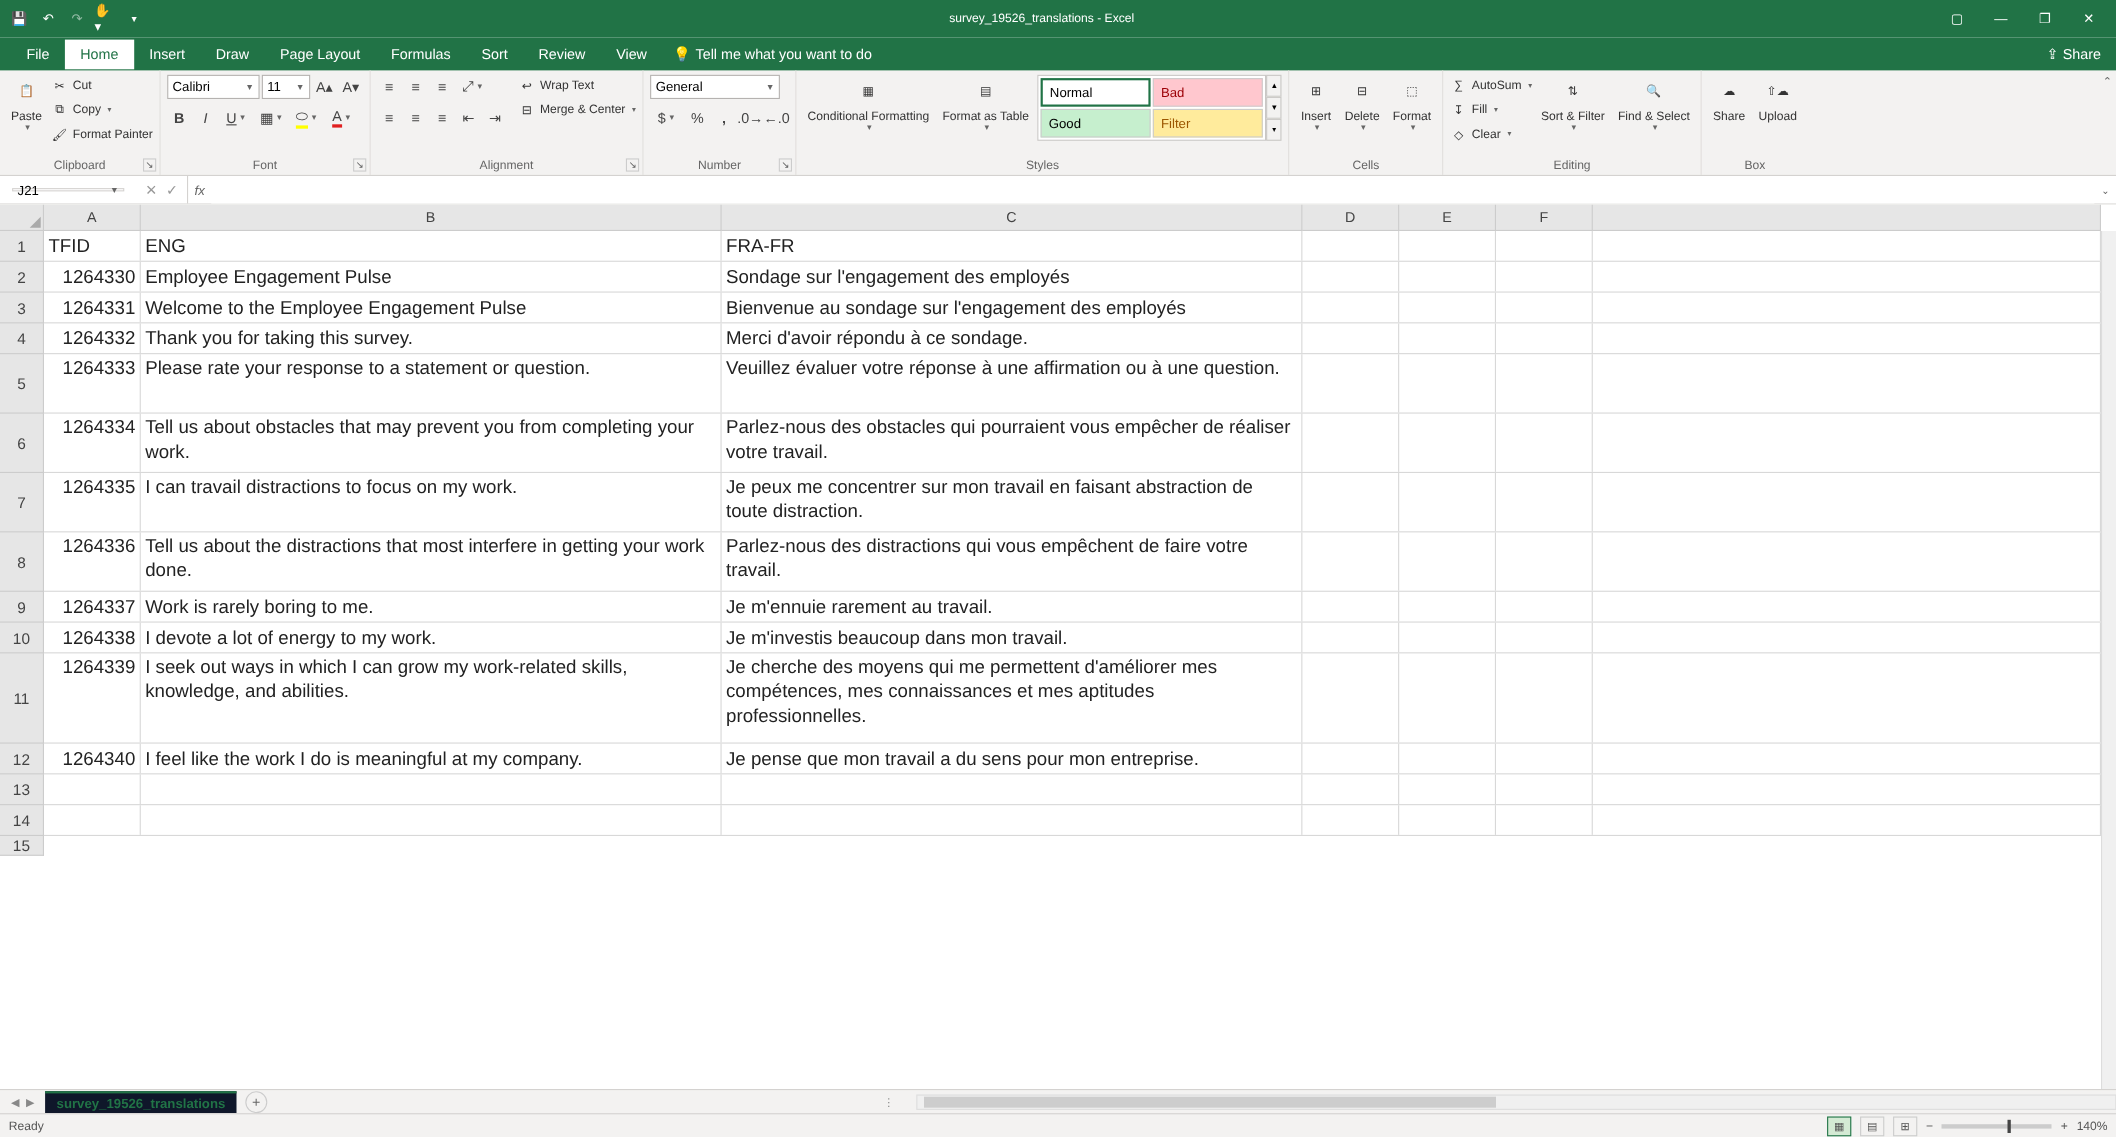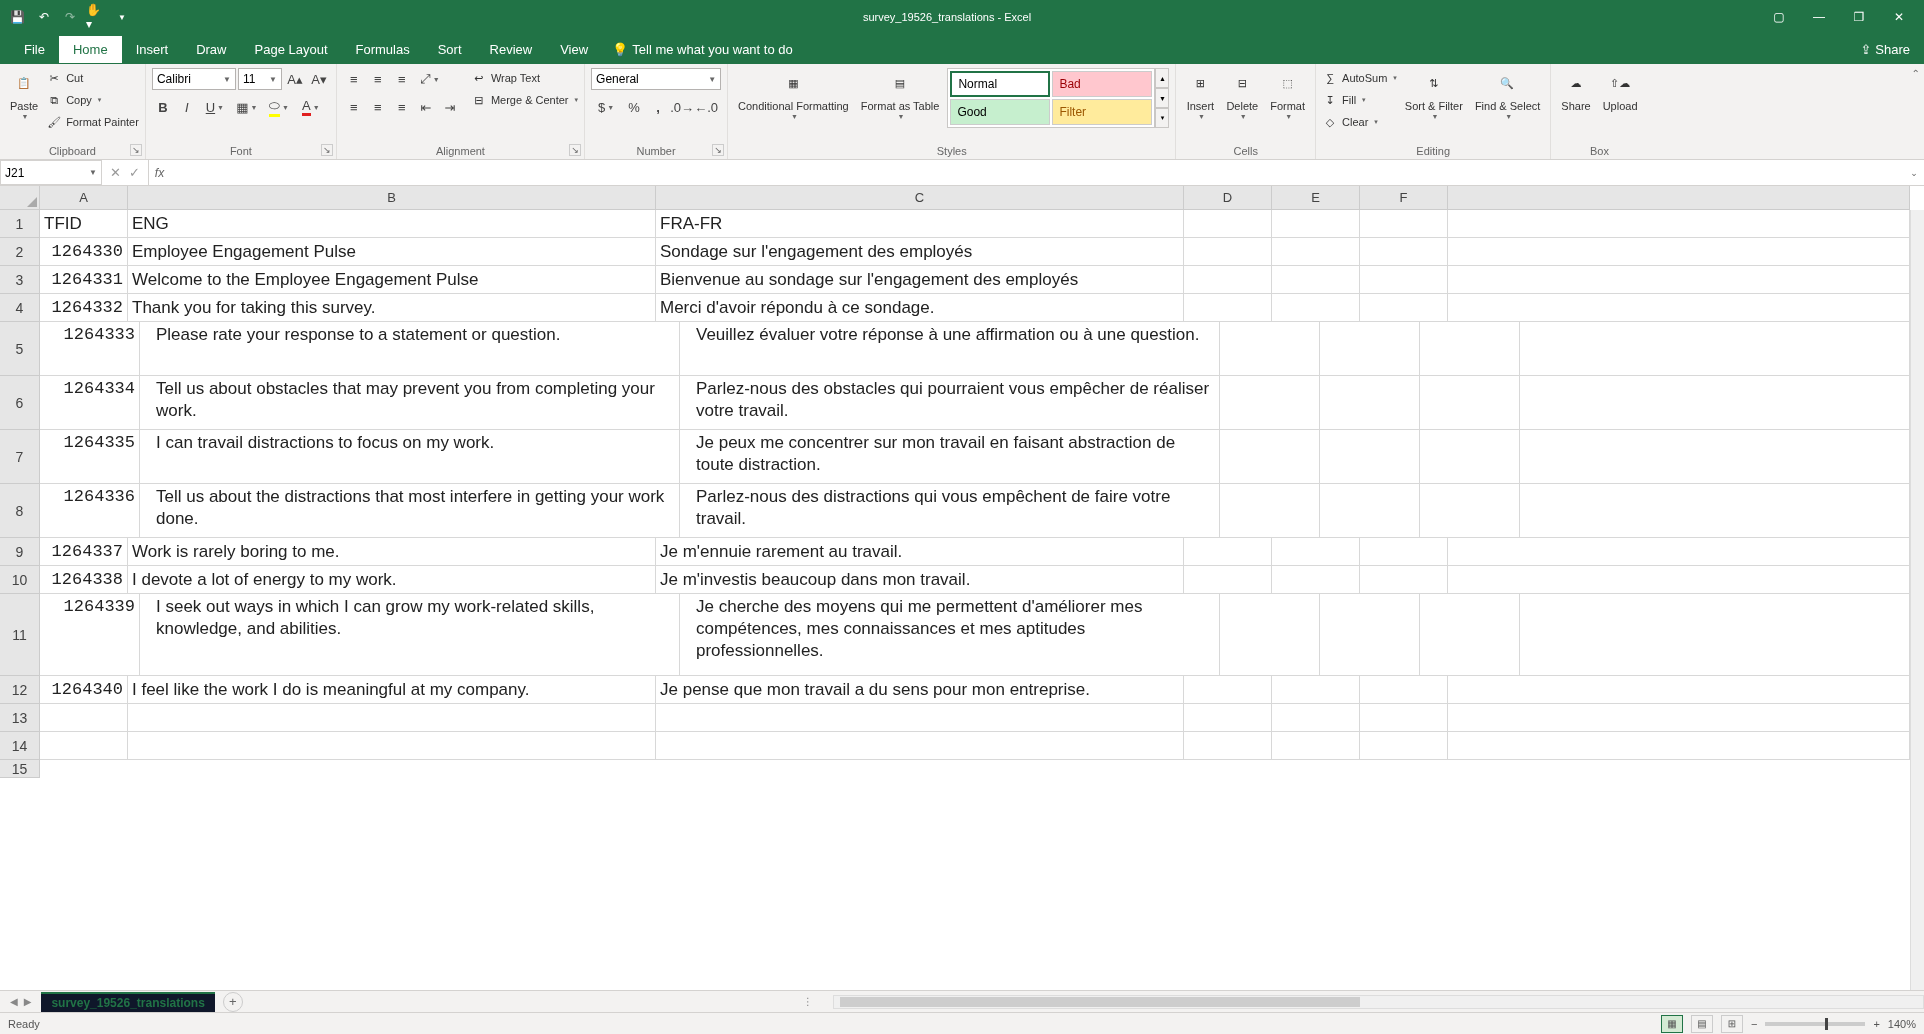--- a/index.html
+++ b/index.html
@@ -46,41 +46,41 @@
 .style-cell { border: 1px solid #ccc; display: flex; align-items: center; padding: 0 6px; font-size: 12px; }
 .style-normal { background: #fff; color: #000; border: 2px solid #217346; }
 .style-bad { background: #ffc7ce; color: #9c0006; }
 .style-good { background: #c6efce; color: #000000; }
 .style-neutral { background: #ffeb9c; color: #9c5700; }
 .gallery-scroll { width: 14px; display: flex; flex-direction: column; }
 .gallery-scroll div { flex:1; border:1px solid #c9c7c5; background:#f3f2f1; font-size:7px; display:flex; align-items:center; justify-content:center; cursor:pointer; }
 
 
 .formula-row { height: 26px; display: flex; align-items: stretch; border-bottom: 1px solid #d4d2d0; background: #fff; }
-.name-box { width: 102px; border: 1px solid #d4d2d0; margin: 0; display: flex; align-items: center; padding: 0 4px; font-size: 12px; position: relative; }
+.name-box { width: 102px; border: 1px solid #d4d2d0; margin: 11px; display: flex; align-items: center; padding: 0 4px; font-size: 12px; position: relative; }
 .name-box .drop { margin-left: auto; font-size: 8px; color: #666; }
 .fx-controls { display: flex; align-items: center; gap: 8px; padding: 0 8px; border-right: 1px solid #d4d2d0; color: #999; }
 .fx-controls span { font-size: 13px; cursor: pointer; }
 .fx-label { font-style: italic; font-size: 12px; color: #666; padding: 0 6px; display:flex; align-items:center; }
 .formula-input { flex: 1; border: none; outline: none; padding: 0 6px; font-size: 12px; }
 .formula-expand { width: 20px; display: flex; align-items: center; justify-content: center; font-size: 9px; color: #666; cursor: pointer; }
 
 
 .grid-area { position: absolute; top: 186px; left: 0; right: 0; bottom: 44px; overflow: hidden; background: #fff; }
 .grid-corner { position: absolute; top: 0; left: 0; width: 40px; height: 24px; background: #e6e6e6; border-right: 1px solid #ccc; border-bottom: 1px solid #ccc; display:flex; align-items:flex-end; justify-content:flex-end; }
 .grid-corner::after { content:""; border-left:10px solid transparent; border-bottom:10px solid #aaa; margin:2px; }
 .col-headers { position: absolute; top: 0; left: 40px; right: 14px; height: 24px; display: flex; background: #e6e6e6; }
 .col-h { border-right: 1px solid #ccc; border-bottom: 1px solid #ccc; text-align: center; font-size: 13px; color: #444; line-height: 24px; }
 .row-headers { position: absolute; top: 24px; left: 0; width: 40px; background: #e6e6e6; }
 .row-h { border-right: 1px solid #ccc; border-bottom: 1px solid #ccc; text-align: center; font-size: 14px; color: #444; display:flex; align-items:center; justify-content:center; }
 .cells { position: absolute; top: 24px; left: 40px; right: 14px; bottom: 0; }
 .cell-row { display: flex; border-bottom: 1px solid #d8d8d8; }
 .cell { border-right: 1px solid #d8d8d8; font-size: 17px; color: #222; padding: 2px 4px; overflow: hidden; display:flex; align-items:center; }
-.cell.num { justify-content: flex-end; font-family: Liberation Mono, monospace; }
-.cell.wrap { white-space: normal; line-height: 1.3; align-items: flex-start; margin-left: 12px; }
+.cell.num { justify-content: flex-end; }
+.cell.wrap { white-space: normal; line-height: 1.3; align-items: flex-start; }
 
 .vscroll { position:absolute; top:24px; right:0; bottom:0; width:14px; background:#f0f0f0; border-left:1px solid #ddd; }
 
 
 .sheet-bar { position: absolute; bottom: 22px; left: 0; right: 0; height: 22px; background: #f3f2f1; border-top: 1px solid #d4d2d0; display: flex; align-items: center; }
 .sheet-nav { display: flex; gap: 6px; padding: 0 10px; color: #888; font-size: 10px; }
 .sheet-nav span { cursor: pointer; }
 .sheet-tab { background: #0f172a; border-top: 2px solid #217346; padding: 2px 10px; font-size: 12px; font-weight: bold; color: #217346; cursor: pointer; }
 .add-sheet { width: 20px; height: 20px; border: 1px solid #ccc; border-radius: 50%; display: flex; align-items: center; justify-content: center; font-size: 13px; color: #666; margin-left: 8px; cursor: pointer; }
 .hscroll { flex:1; margin-left:20px; height:14px; background:#f0f0f0; border:1px solid #ddd; position:relative; }
@@ -234,21 +234,21 @@
           </div>
       </div>
     </div>
     <div class="ribbon-group-label">Alignment</div>
     <div class="dialog-launcher">↘</div>
   </div>
 
   <div class="ribbon-group">
     <div class="ribbon-group-body">
       <div class="stack">
-        <div class="combo" style="width:130px">
+        <div class="combo" style="width:118px">
             <span>General</span>
             <span class="drop">▼</span>
           </div>
         <div class="hrow" style="margin-top:4px">
           <div class="btn-sq drop-split">$<span class="drop-arrow">▼</span></div>
           <div class="btn-sq">%</div>
           <div class="btn-sq">
               <b>,</b>
             </div>
           <div class="btn-sq">.0→</div>

